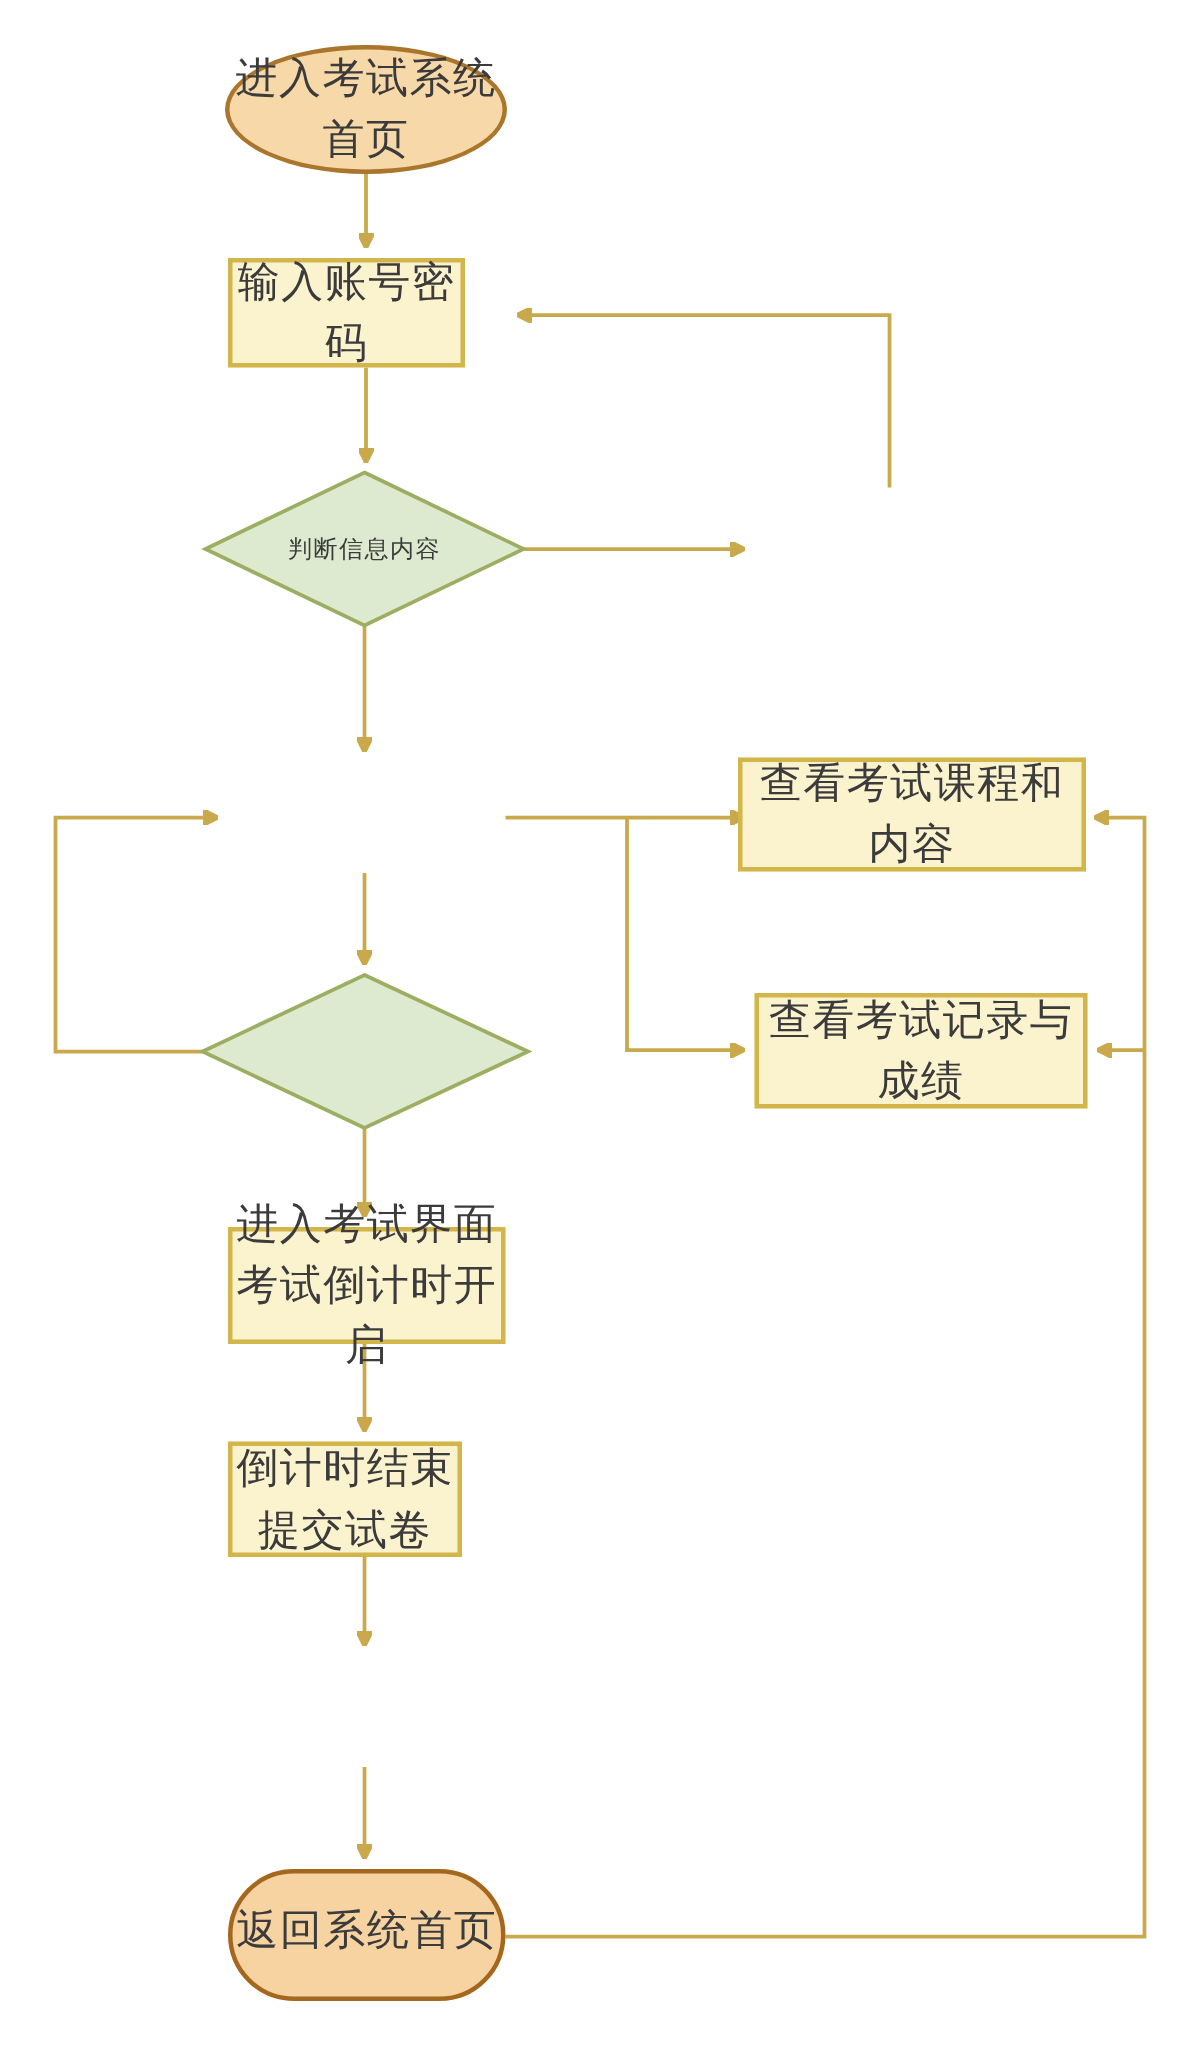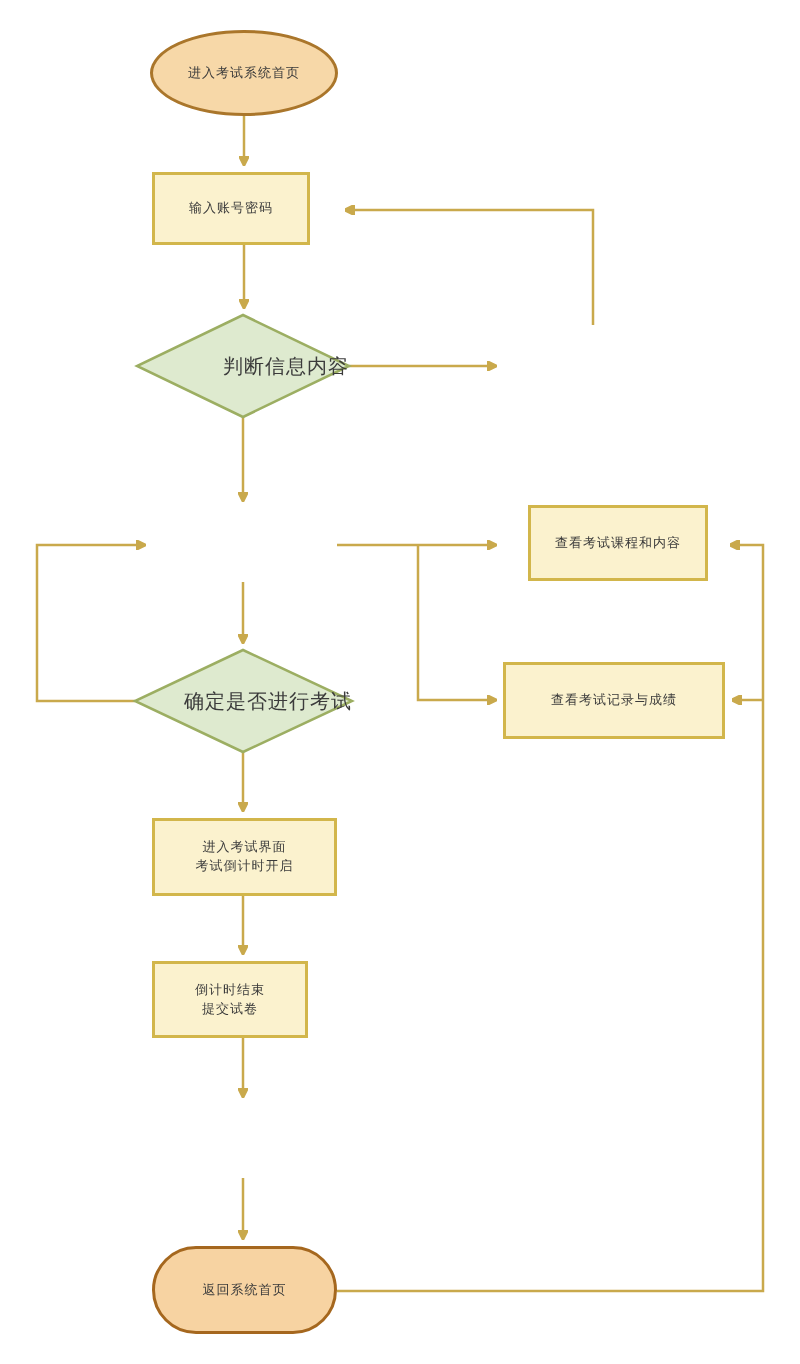--- a/index.html
+++ b/index.html
@@ -21,27 +21,27 @@
     color:var(--text);
   }
   .canvas{position:absolute;left:0;top:0;width:800px;height:1364px;}
   svg.wires{position:absolute;left:0;top:0;}
   svg.wires path{fill:none;stroke:var(--line);stroke-width:2.5;}
   svg.wires .arrowhead{fill:var(--line);}
   svg.wires polygon.diamond{fill:var(--diamond-fill);stroke:var(--diamond-border);stroke-width:2.5;}
   .node{
     position:absolute;box-sizing:border-box;
     display:flex;align-items:center;justify-content:center;
-    text-align:center;font-size:13px;line-height:1.45;
+    text-align:center;font-size:28px;line-height:1.45;
     white-space:pre-line;letter-spacing:1px;
   }
   .rect{background:var(--box-fill);border:3px solid var(--box-border);}
   .oval{background:var(--start-fill);border:3px solid var(--start-border);border-radius:50%;}
-  .stadium{background:var(--home-fill);border:3px solid var(--home-border);border-radius:46px;}
-  .diamond-label{position:absolute;box-sizing:border-box;display:flex;align-items:center;justify-content:flex-end;text-align:center;font-size:20px;letter-spacing:1px;}
+  .stadium{background:var(--home-fill);border:3px solid var(--home-border);border-radius:46px;font-family:Liberation Mono, monospace;}
+  .diamond-label{position:absolute;box-sizing:border-box;display:flex;align-items:center;justify-content:center;text-align:center;font-size:16px;letter-spacing:1px;}
 </style>
 </head>
 <body>
 
 <div class="canvas">
 
   <svg class="wires" width="800" height="1364" viewBox="0 0 800 1364">
     <defs>
       <marker id="ah" markerWidth="10" markerHeight="10" refX="8.5" refY="5" orient="auto" markerUnits="userSpaceOnUse">
         <path class="arrowhead" d="M0,0 L10,5 L0,10 Z"></path>
@@ -75,27 +75,24 @@
   <div class="node rect" style="left:152px;top:172px;width:158px;height:73px">
     <span>输入账号密码</span>
   </div>
 
   <div class="diamond-label" style="left:137px;top:315px;width:212px;height:102px">
     <span>判断信息内容</span>
   </div>
 
 
 
-  <div class="node rect" style="left:528px;top:505px;width:180px;height:76px">
+  <div class="node rect" style="left:492px;top:505px;width:232px;height:76px">
     <span>查看考试课程和内容</span>
   </div>
 
-  <div class="diamond-label" style="left:135px;top:650px;width:217px;height:103px">
-    <span>确定是否进行考试</span>
-  </div>
 
   <div class="node rect" style="left:503px;top:662px;width:222px;height:77px">
     <span>查看考试记录与成绩</span>
   </div>
 
   <div class="node rect" style="left:152px;top:818px;width:185px;height:78px">
     <span>进入考试界面
 考试倒计时开启</span>
   </div>
 

